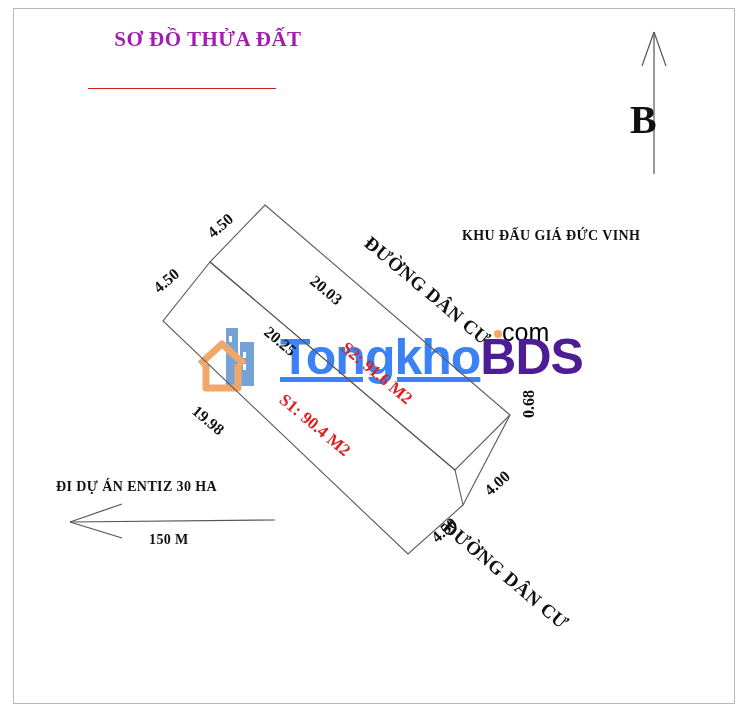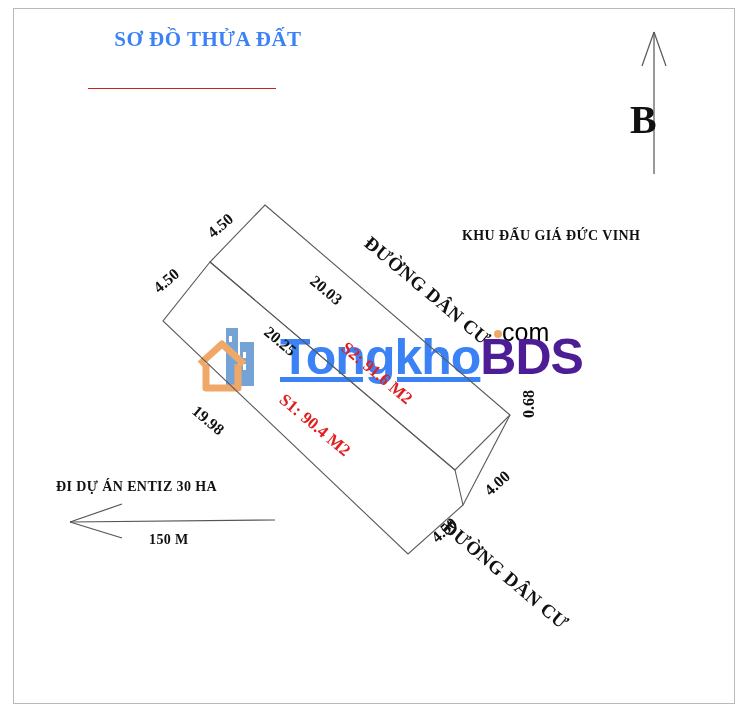--- a/index.html
+++ b/index.html
@@ -28,21 +28,21 @@
     background: #ffffff;
   }
 
   
   #title-block {
     position: absolute;
     left: 38px;
     top: 25px;
     width: 340px;
     text-align: center;
-    color: #3b82f6;
+    color: #a21caf;
   }
   #title-block .t-line {
     font-size: 21px;
     font-weight: bold;
     letter-spacing: 0.5px;
     line-height: 1.35;
     white-space: nowrap;
   }
   #title-rule {
     position: absolute;

